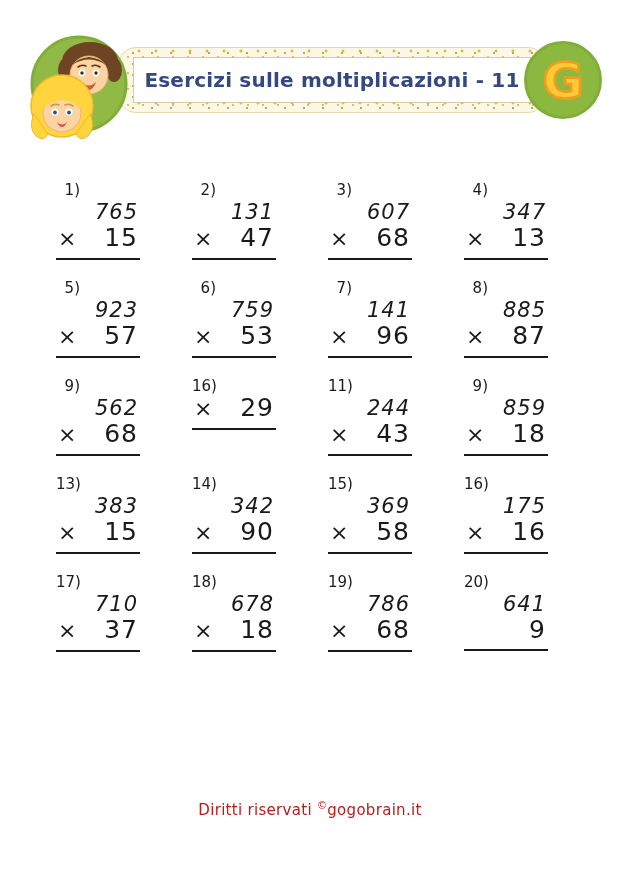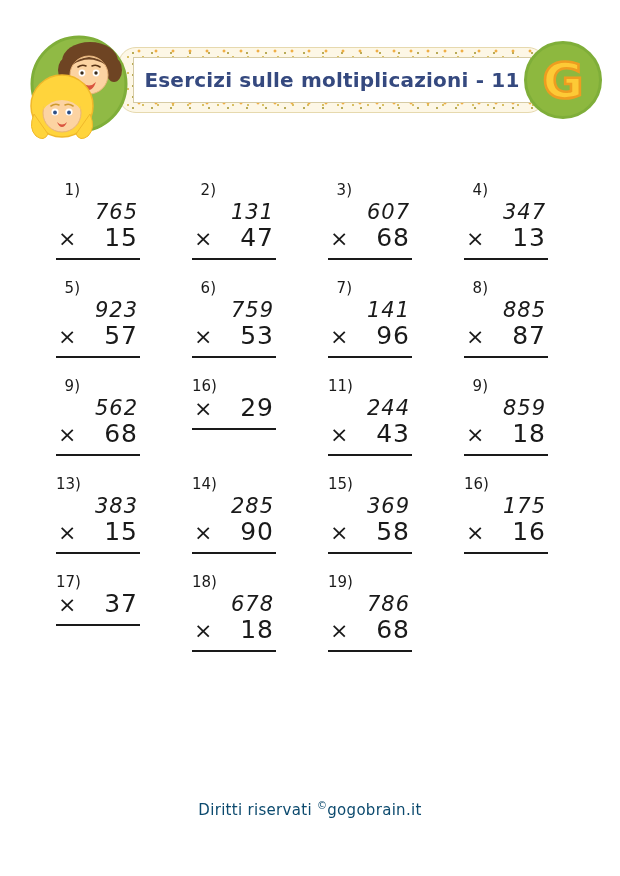--- a/index.html
+++ b/index.html
@@ -81,21 +81,21 @@
     letter-spacing: 1px;
     padding: 0 2px 6px 2px;
     border-bottom: 2px solid #1a1a1a;
   }
   .p-bottom .op { font-size: 22px; letter-spacing: 0; }
 
   
   .footer {
     position: absolute; left: 0; top: 800px; width: 620px;
     text-align: center;
-    font-size: 15px; color: #0c4a6e;
+    font-size: 15px; color: #b91c1c;
     letter-spacing: 0.3px;
   }
   .footer sup { font-size: 10px; }
 </style>
 </head>
 <body>
 
 <div class="header">
 
   <div class="banner">
@@ -254,21 +254,21 @@
     <div class="p-label">13)</div>
     <div class="p-top">383</div>
     <div class="p-bottom">
       <span class="op">×</span>
       <span>15</span>
     </div>
   </div>
 
   <div class="problem">
     <div class="p-label">14)</div>
-    <div class="p-top">285</div>
+    <div class="p-top">342</div>
     <div class="p-bottom">
       <span class="op">×</span>
       <span>90</span>
     </div>
   </div>
 
   <div class="problem">
     <div class="p-label">15)</div>
     <div class="p-top">369</div>
     <div class="p-bottom">
@@ -281,20 +281,21 @@
     <div class="p-label">16)</div>
     <div class="p-top">175</div>
     <div class="p-bottom">
       <span class="op">×</span>
       <span>16</span>
     </div>
   </div>
 
   <div class="problem">
     <div class="p-label">17)</div>
+    <div class="p-top">710</div>
     <div class="p-bottom">
       <span class="op">×</span>
       <span>37</span>
     </div>
   </div>
 
   <div class="problem">
     <div class="p-label">18)</div>
     <div class="p-top">678</div>
     <div class="p-bottom">
@@ -305,19 +306,27 @@
 
   <div class="problem">
     <div class="p-label">19)</div>
     <div class="p-top">786</div>
     <div class="p-bottom">
       <span class="op">×</span>
       <span>68</span>
     </div>
   </div>
 
+  <div class="problem">
+    <div class="p-label">20)</div>
+    <div class="p-top">641</div>
+    <div class="p-bottom">
+      <span class="op"></span>
+      <span>9</span>
+    </div>
+  </div>
 
 </div>
 
 <div class="footer">
   <span>Diritti riservati</span>
   <sup>©</sup><span>gogobrain.it</span>
 </div>
 
 </body></html>

